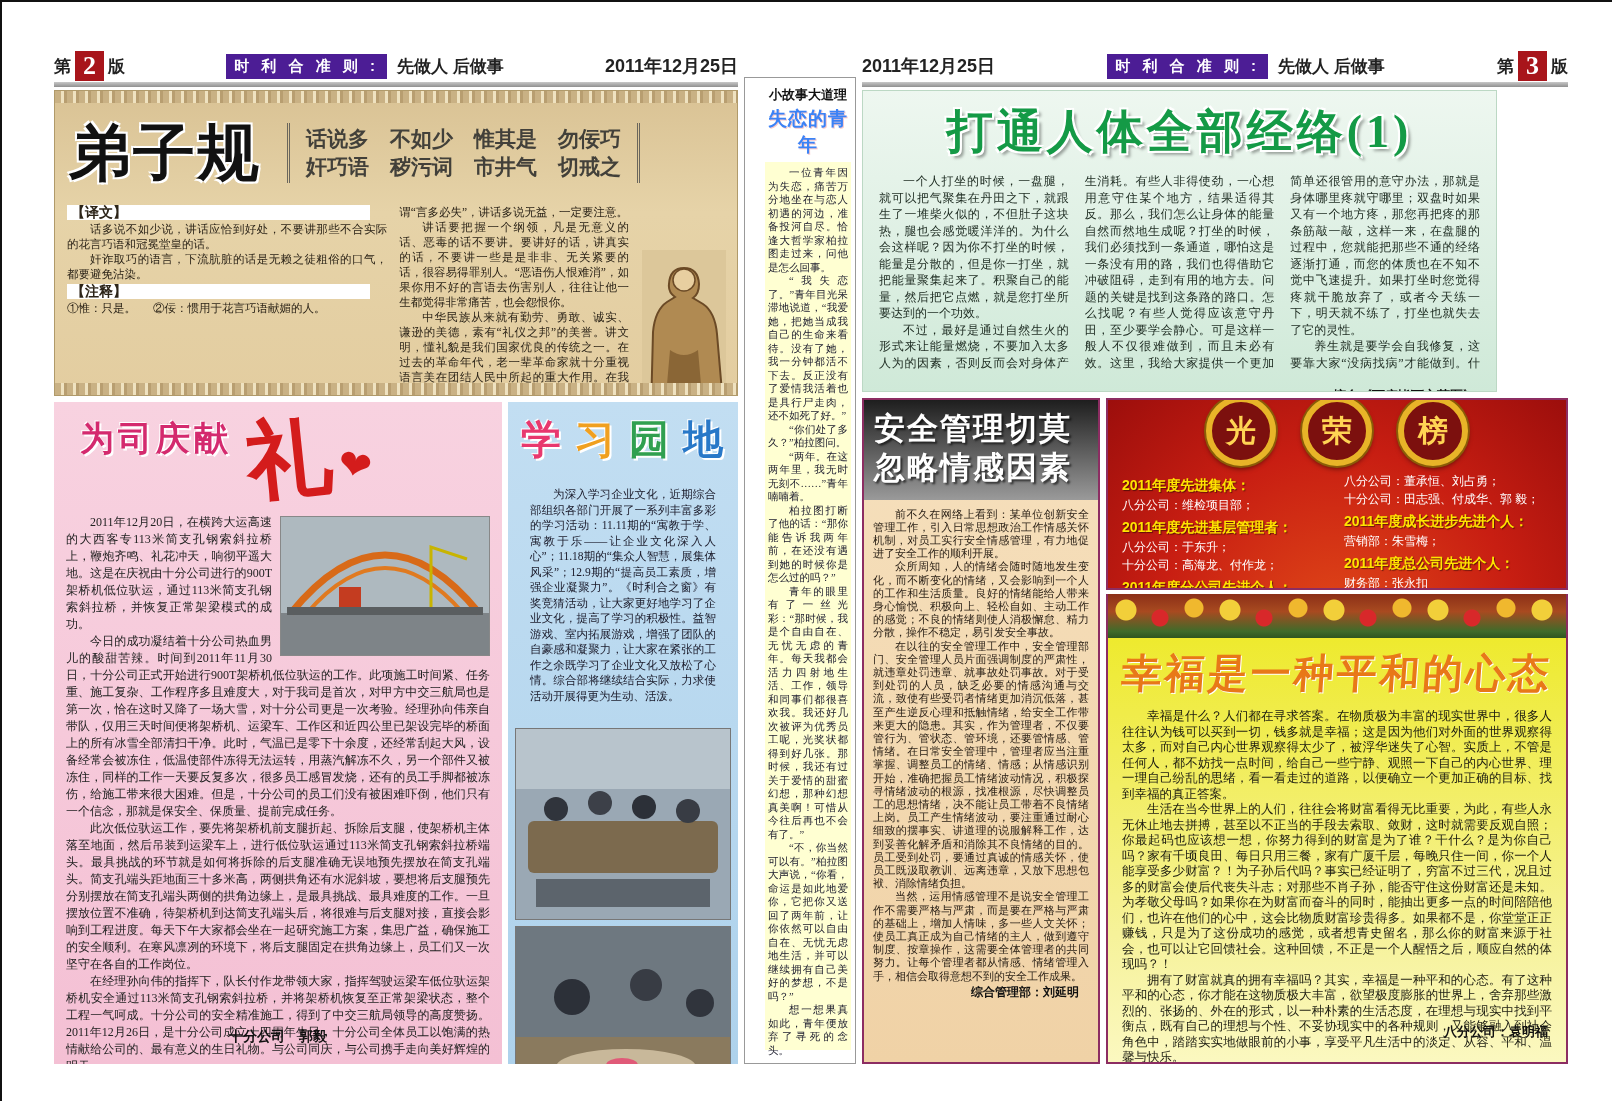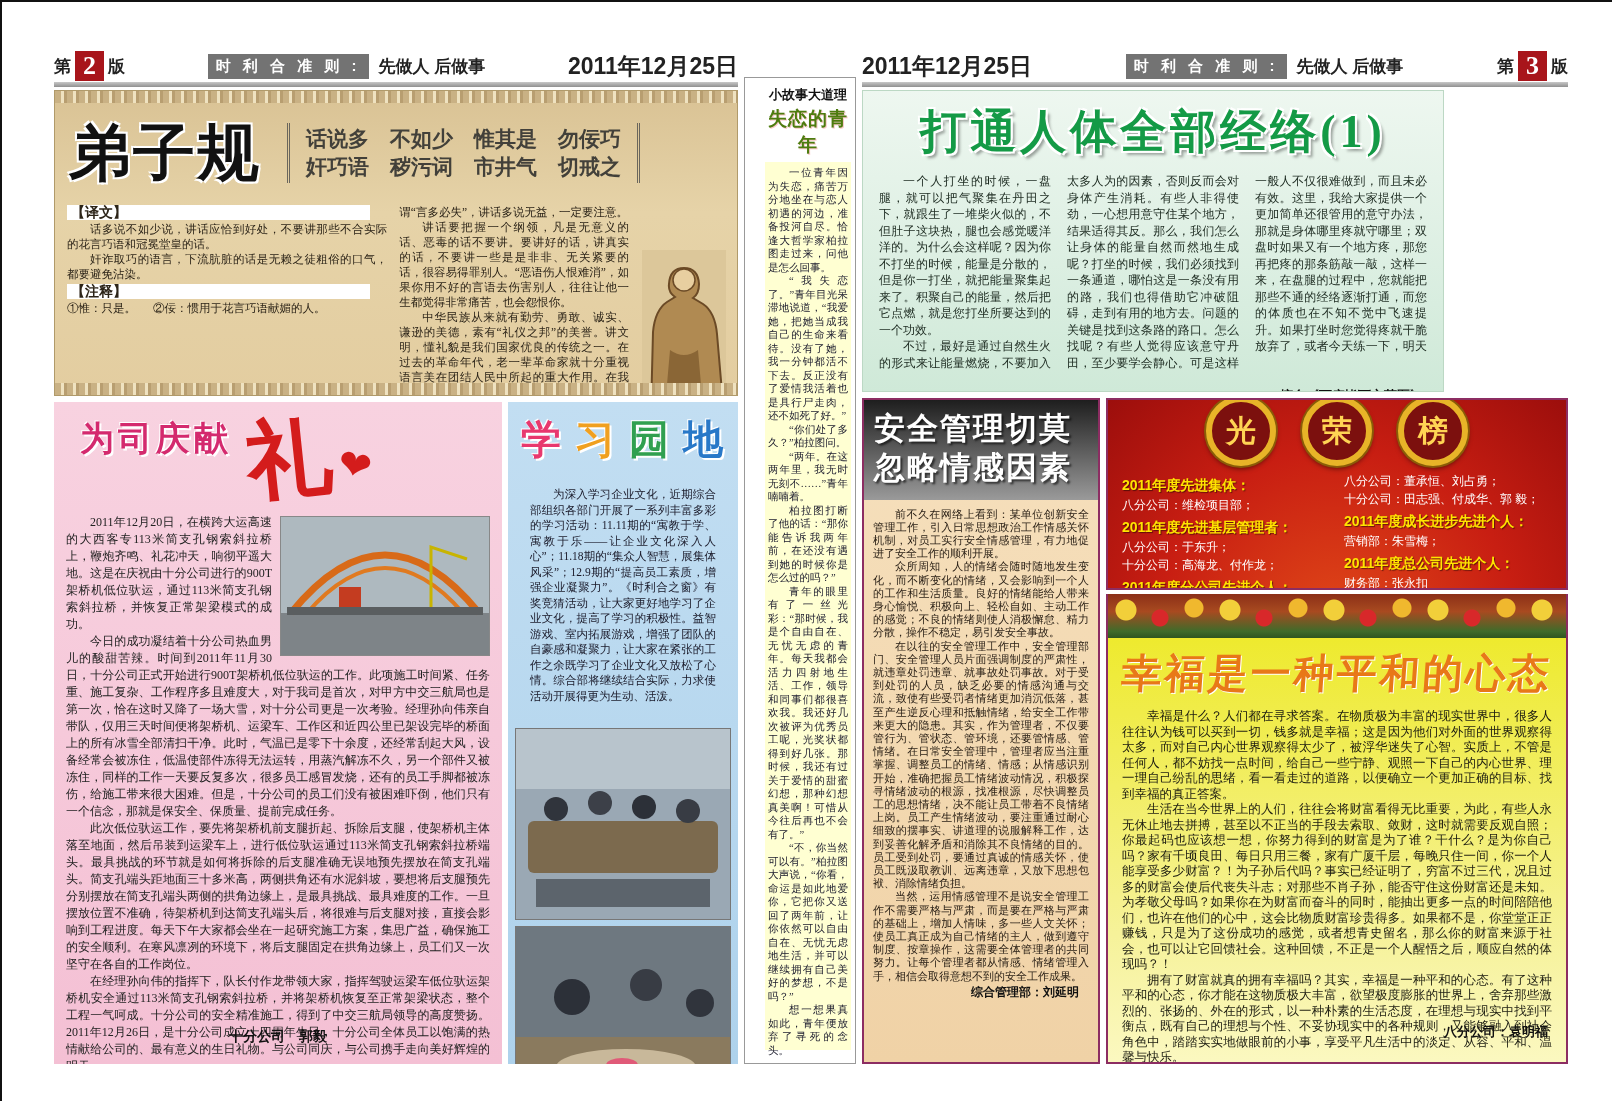--- a/index.html
+++ b/index.html
@@ -5,22 +5,22 @@
   html,body{margin:0;padding:0;background:#e8e8e8;}
   .sheet{position:relative;width:1612px;height:1101px;background:#ffffff;border:2px solid #111;
          font-family:"Liberation Sans",sans-serif;overflow:hidden;margin:0 auto;}
   .sec{position:absolute;box-sizing:border-box;overflow:hidden;}
 
   
   .phead{position:absolute;top:48px;height:32px;display:flex;align-items:center;font-weight:bold;color:#222;}
   .pageno{display:flex;align-items:center;gap:4px;font-size:17px;}
   .pageno .num{background:#a8151b;color:#fff;font-size:26px;line-height:1;padding:2px 8px;font-family:"Liberation Serif",serif;}
   .motto{display:flex;align-items:center;gap:10px;font-size:17px;}
-  .motto .lbl{background:#737373;color:#fff;padding:3px 8px;letter-spacing:4px;font-size:15px;}
-  .pdate{font-size:23px;}
+  .motto .lbl{background:#4c1d95;color:#fff;padding:3px 8px;letter-spacing:4px;font-size:15px;}
+  .pdate{font-size:18px;}
   .hrule{position:absolute;top:80px;height:5px;background:linear-gradient(#c8c8c8,#909090);}
 
   
   .dizigui{left:52px;top:88px;width:684px;height:306px;background:linear-gradient(180deg,#d9c294,#e6d3a8 40%,#e3cda0);border:1px solid #b09a6a;}
   .lace{height:12px;background:repeating-linear-gradient(90deg,#c9b184 0 6px,#efe2c0 6px 9px,#b89e70 9px 12px);}
   .lace.bottom{position:absolute;bottom:0;left:0;right:0;}
   .dz-head{display:flex;align-items:center;padding:8px 14px 4px 14px;}
   .dz-title{font-size:62px;font-weight:bold;color:#111;font-family:"Liberation Serif",serif;
             text-shadow:2px 2px 0 #fff,-2px -2px 0 #fff,2px -2px 0 #fff,-2px 2px 0 #fff;letter-spacing:2px;}
   .dz-verse{margin-left:26px;color:#42403a;font-family:"Liberation Serif",serif;font-size:21px;font-weight:bold;
@@ -51,28 +51,28 @@
   .study{left:506px;top:400px;width:230px;height:662px;background:linear-gradient(180deg,#c2def2,#aed2ec);}
   .study-title{text-align:center;padding-top:10px;font-size:40px;font-weight:bold;font-family:"Liberation Serif",serif;letter-spacing:2px;}
   .study-title span{text-shadow:2px 2px 0 #fff,-1px -1px 0 #fff;}
   .study-body{padding:8px 10px;font-family:"Liberation Serif",serif;font-size:11.5px;line-height:15.5px;color:#1a1a2a;text-align:justify;}
   .study-body p{margin:12px;text-indent:2em;}
   .photo-meeting{width:214px;height:190px;margin:4px auto 6px auto;display:block;border:1px solid #777;}
 
   
   .story{left:742px;top:75px;width:112px;height:987px;background:#fff;border:1px solid #999;padding-left:16px;}
   .story-head{font-size:13px;font-weight:bold;text-align:center;padding:8px 2px 2px 2px;color:#111;}
-  .story-title{font-size:19px;font-weight:bold;color:#4d7c0f;text-align:center;letter-spacing:1px;
+  .story-title{font-size:19px;font-weight:bold;color:#3b82f6;text-align:center;letter-spacing:1px;
                text-shadow:1px 1px 0 #f8c8c8;padding-bottom:4px;}
   .story-body{background:#ffffd2;margin:0 4px 4px 4px;padding:4px 3px;font-family:"Liberation Serif",serif;
               font-size:10.5px;line-height:13.5px;color:#202030;text-align:justify;height:880px;}
   .story-body p{margin:0;text-indent:2em;}
 
   
-  .meridian{left:860px;top:88px;width:582px;height:302px;background:linear-gradient(180deg,#eef7f0,#cfe9d8);border:1px solid #bcd8c4;}
+  .meridian{left:860px;top:88px;width:635px;height:302px;background:linear-gradient(180deg,#eef7f0,#cfe9d8);border:1px solid #bcd8c4;}
   .mer-title{text-align:center;font-size:46px;font-weight:bold;color:#149a46;font-family:"Liberation Serif",serif;
              letter-spacing:4px;padding-top:10px;text-shadow:2px 2px 0 #fff,-2px -2px 0 #fff,2px -2px 0 #fff,-2px 2px 0 #fff,4px 4px 3px rgba(0,0,0,.35);}
   .mer-cols{column-count:3;column-gap:16px;padding:10px 16px 0 16px;font-family:"Liberation Serif",serif;
             font-size:12px;line-height:16.5px;color:#1c2a20;text-align:justify;height:212px;}
   .mer-cols p{margin:0;text-indent:2em;}
   .mer-attr{text-align:right;font-weight:bold;font-size:13px;color:#111;padding:2px 20px 0 0;}
 
   
   .safety{left:860px;top:396px;width:238px;height:666px;border:2px solid #8c2d62;background:linear-gradient(180deg,#f6e0bd,#f0d2a6);}
   .safety-title{background:linear-gradient(180deg,#1e1e1e,#9a9a9a);color:#fff;font-size:31px;font-weight:bold;

